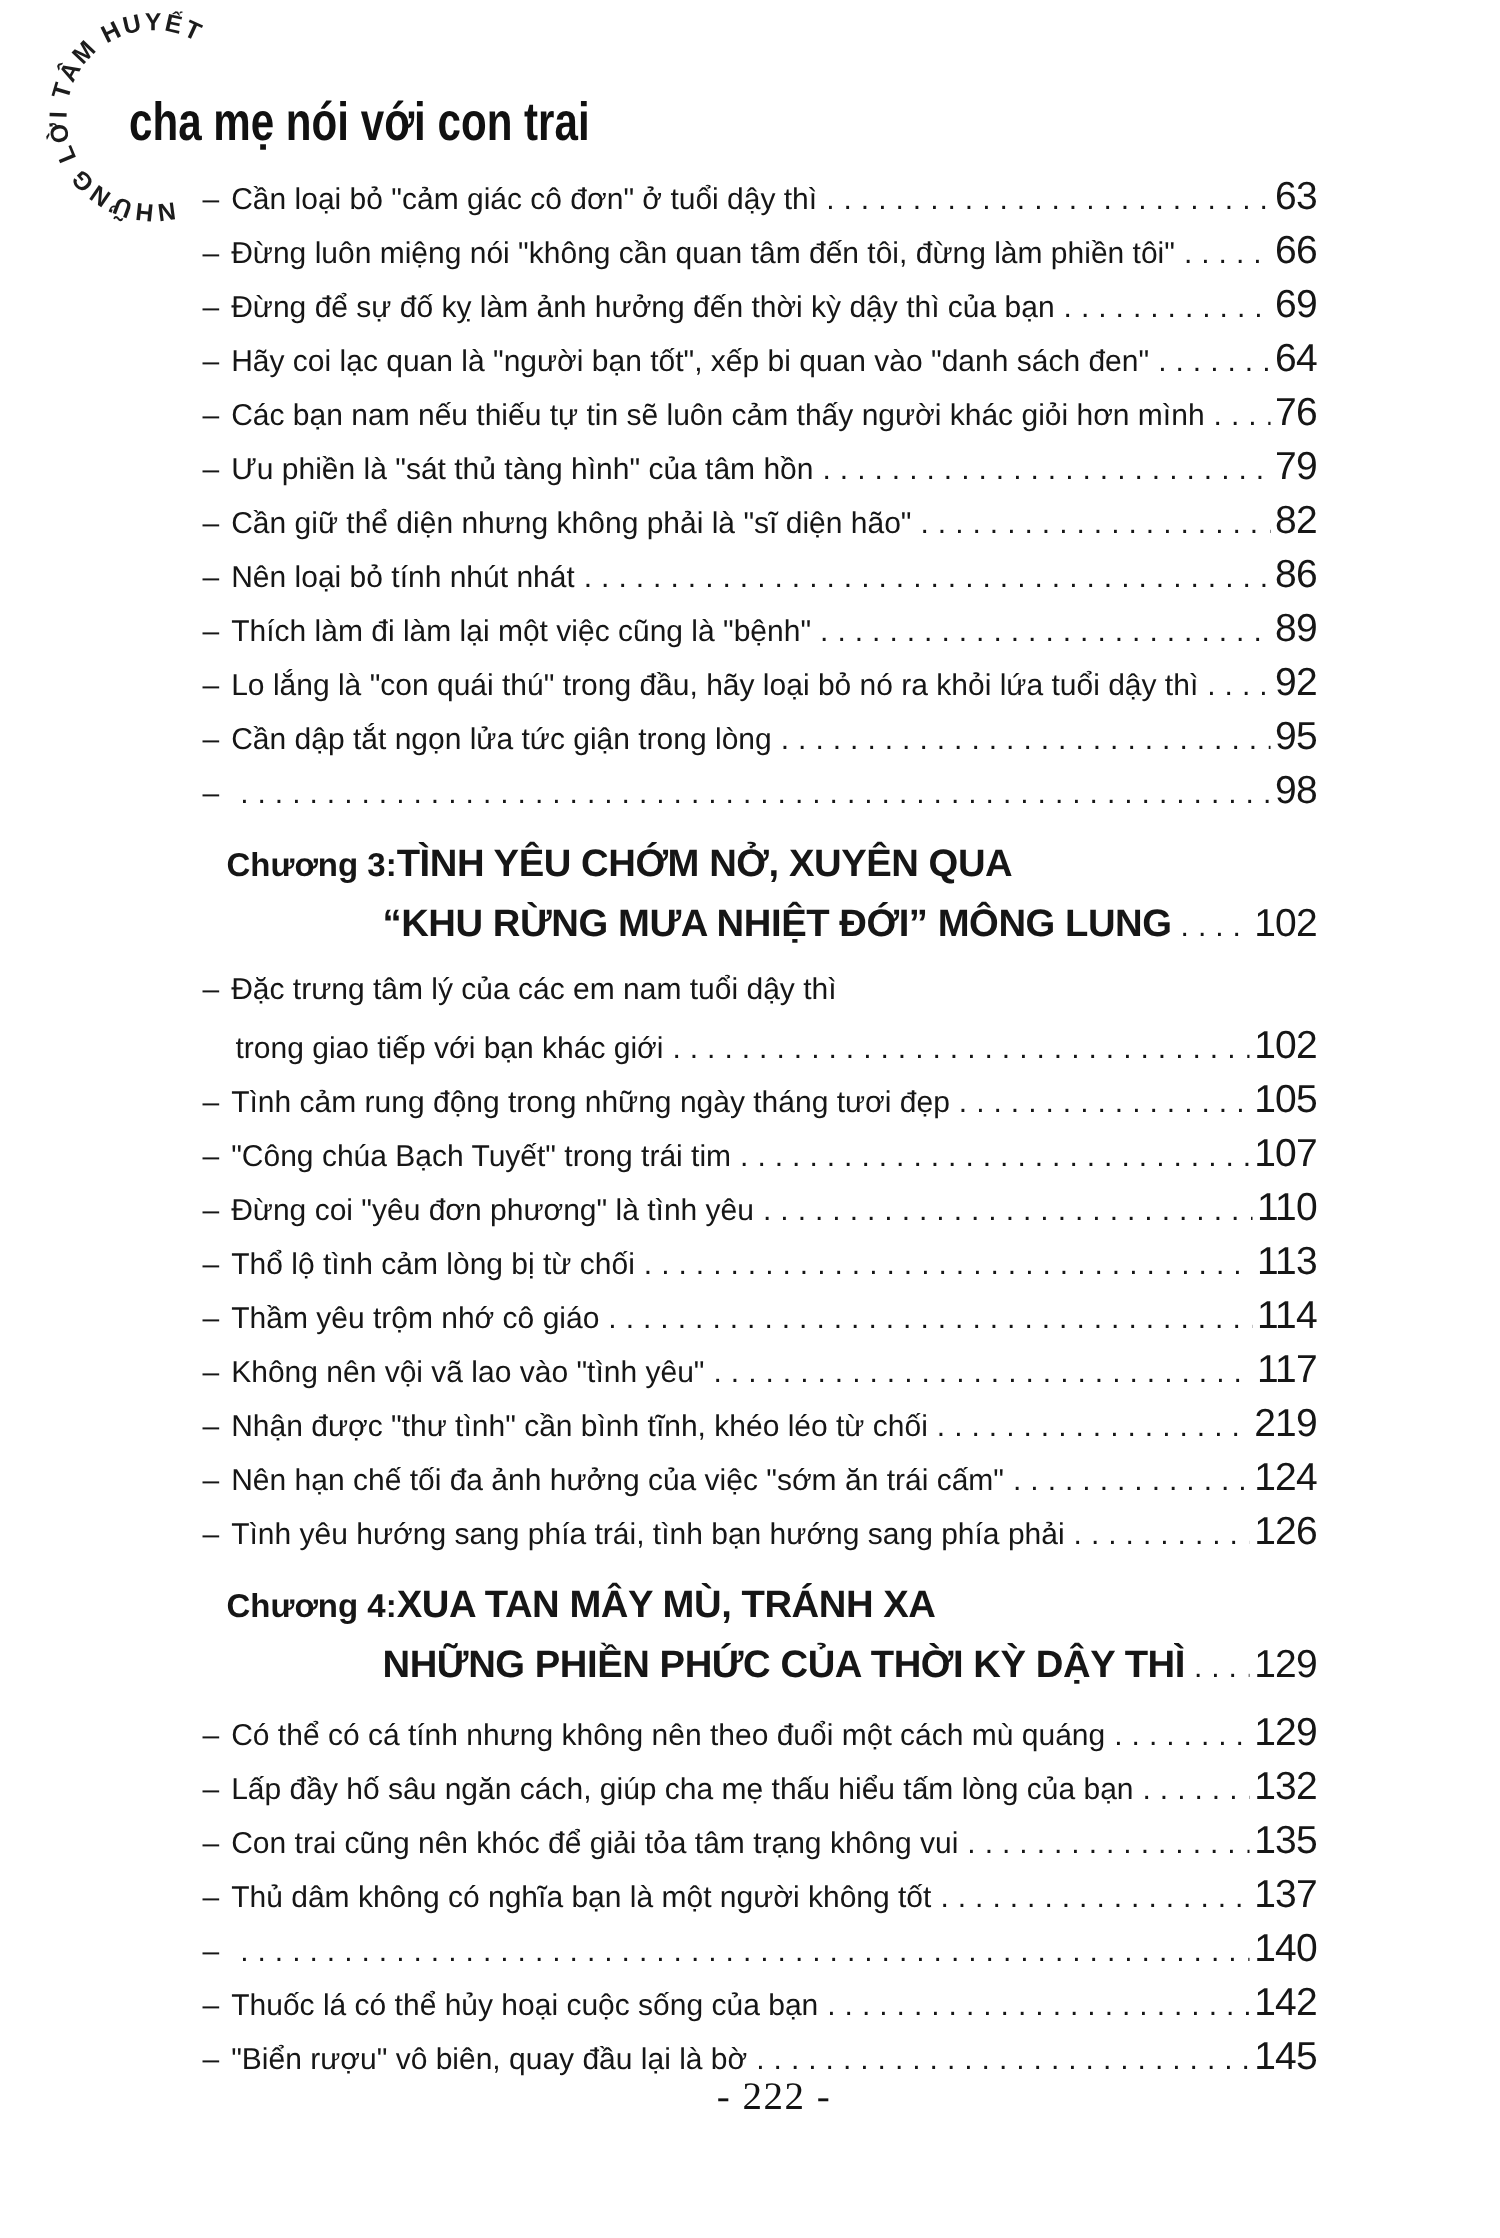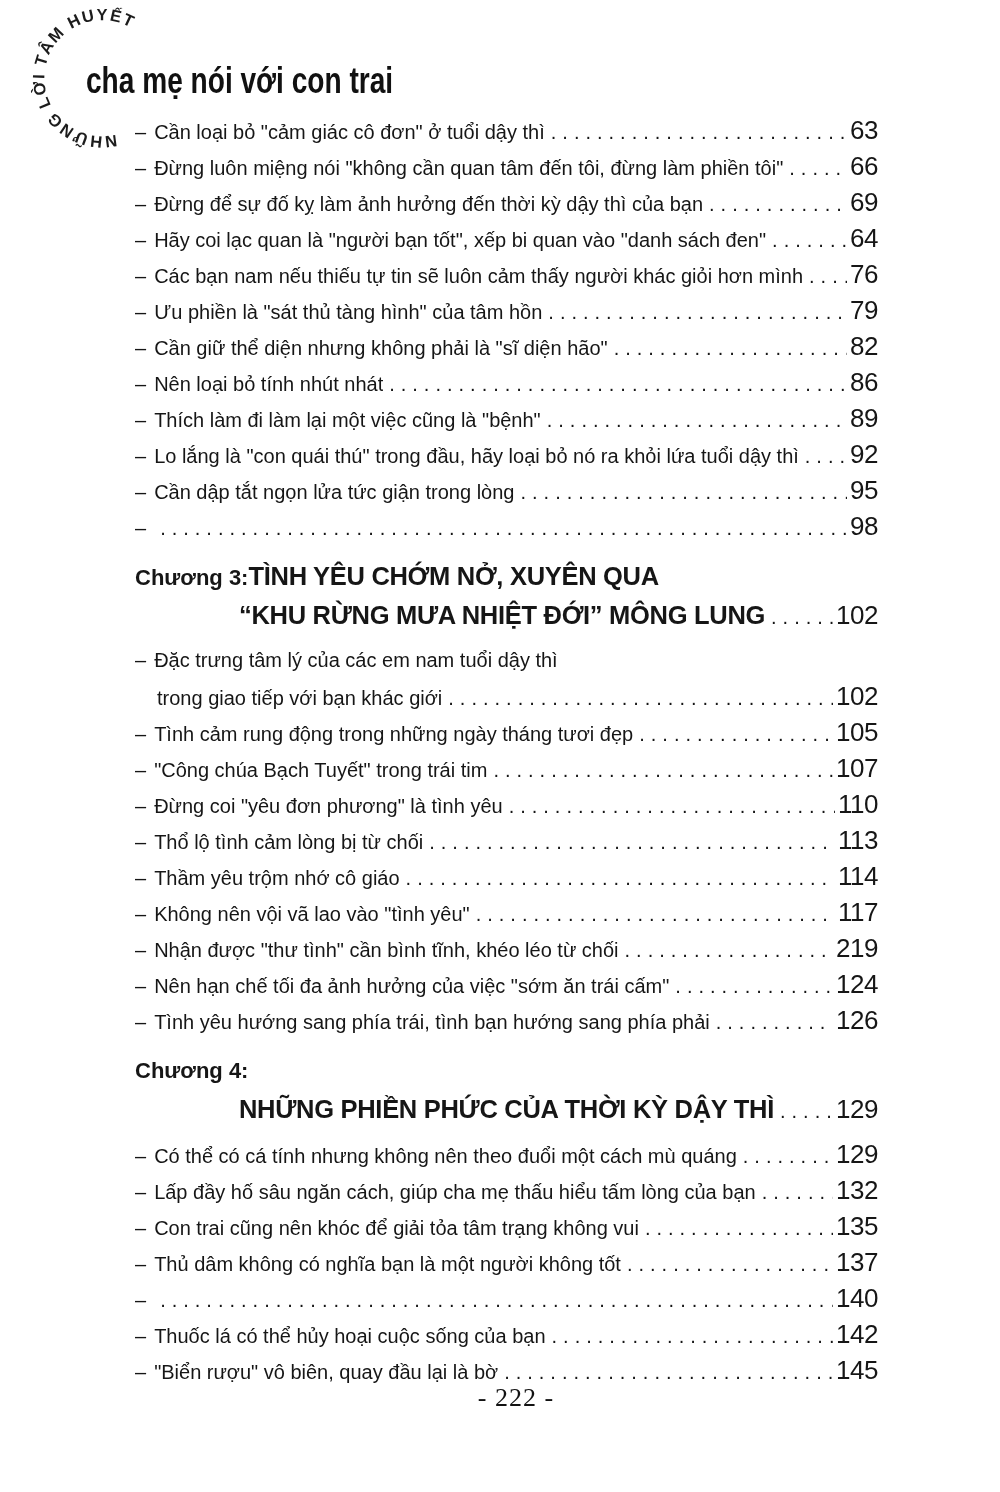--- a/index.html
+++ b/index.html
@@ -25,21 +25,21 @@
   .dash { flex:0 0 auto; margin-right:8px; }
   .t { flex:0 1 auto; white-space:nowrap; min-width:0; overflow:hidden; }
   .dots { flex:1 1 10px; min-width:10px; overflow:hidden; white-space:nowrap; }
   .dots::after {
     content:"..........................................................................................................................................";
     letter-spacing:6px; padding-left:6px; font-size:20px;
   }
   .pg { flex:0 0 auto; margin-left:3px; font-size:26px; letter-spacing:-0.5px; }
   .cont { padding-left:22px; }
   
-  .chapter { margin:13px 0 7px 0; }
+  .chapter { margin:13px 0 7px 16px; }
   .chrow { display:flex; align-items:baseline; height:39px; line-height:39px; }
   .chlabel { flex:0 0 104px; font-weight:bold; font-size:22px; white-space:nowrap; }
   .chindent { flex:0 0 104px; }
   .chtitle { flex:0 1 auto; font-weight:bold; font-size:25.5px; letter-spacing:-0.3px; white-space:nowrap; }
   
   .footer {
     position:absolute; top:1383px; left:16px; width:100%;
     text-align:center; font-family:"Liberation Serif","DejaVu Serif",serif;
     font-size:26px; letter-spacing:1px; color:#121212;
   }
@@ -203,20 +203,21 @@
       </div>
       <div class="row">
         <span class="dash">–</span>
         <span class="t">Tình yêu hướng sang phía trái, tình bạn hướng sang phía phải</span>
         <span class="dots"></span>
         <span class="pg">126</span>
       </div>
       <div class="chapter">
         <div class="chrow">
           <span class="chlabel">Chương 4:</span>
+          <span class="chtitle">XUA TAN MÂY MÙ, TRÁNH XA</span>
         </div>
         <div class="chrow">
           <span class="chindent"></span>
           <span class="chtitle">NHỮNG PHIỀN PHỨC CỦA THỜI KỲ DẬY THÌ</span>
           <span class="dots"></span>
           <span class="pg">129</span>
         </div>
       </div>
       <div class="row">
         <span class="dash">–</span>

